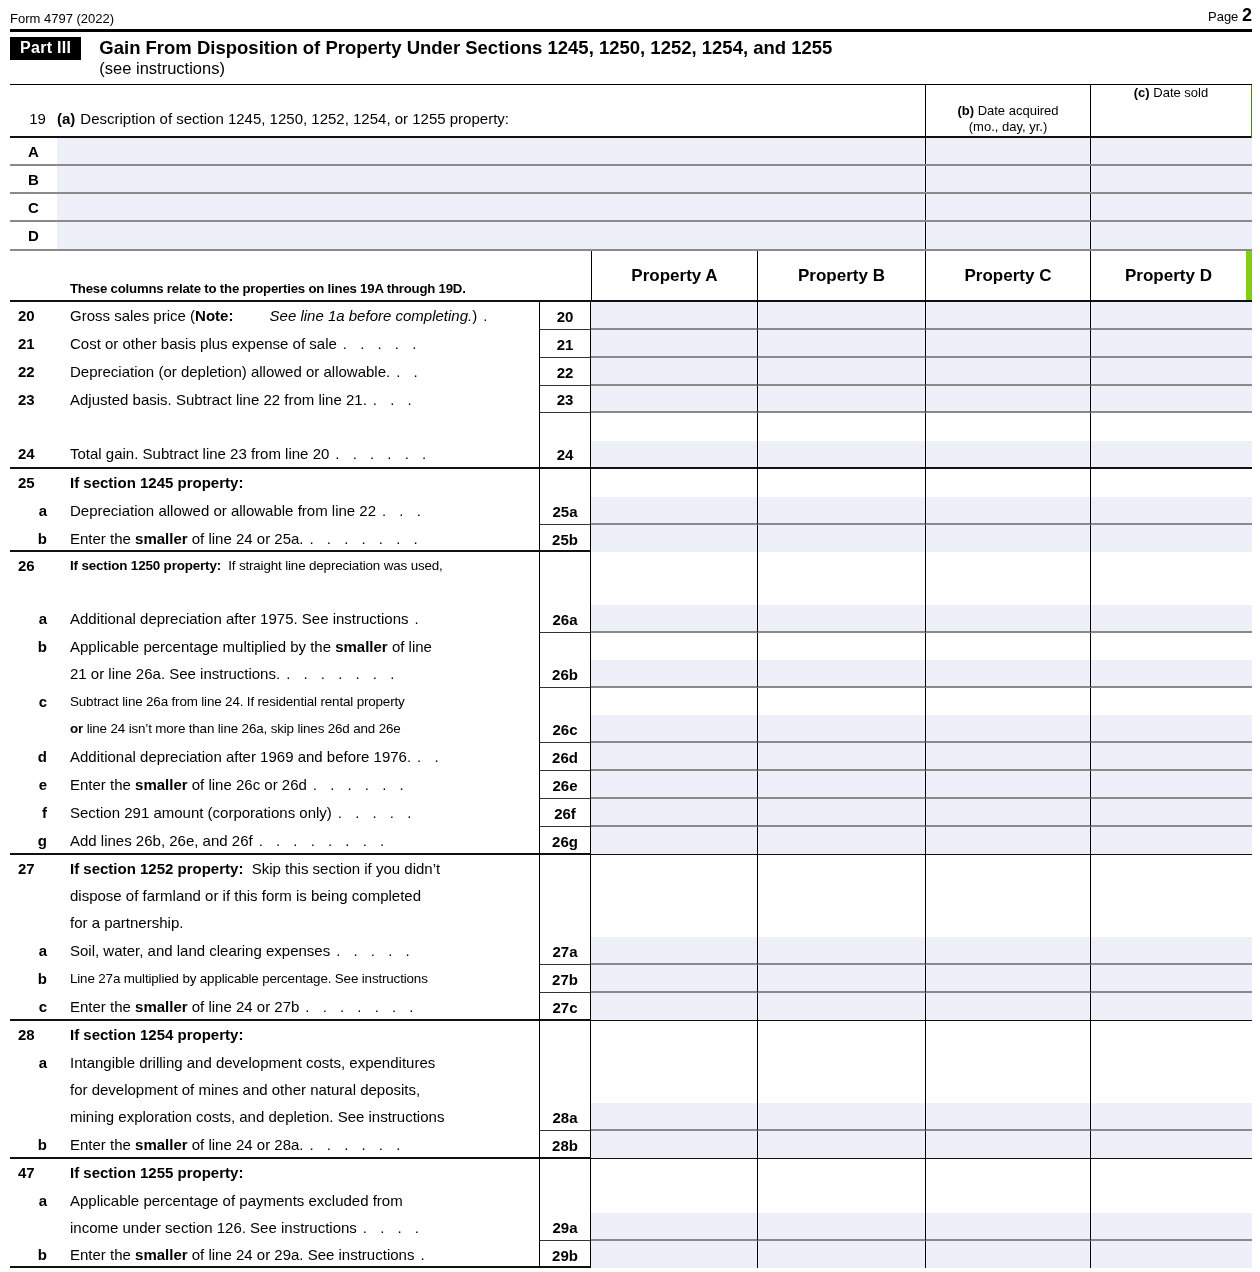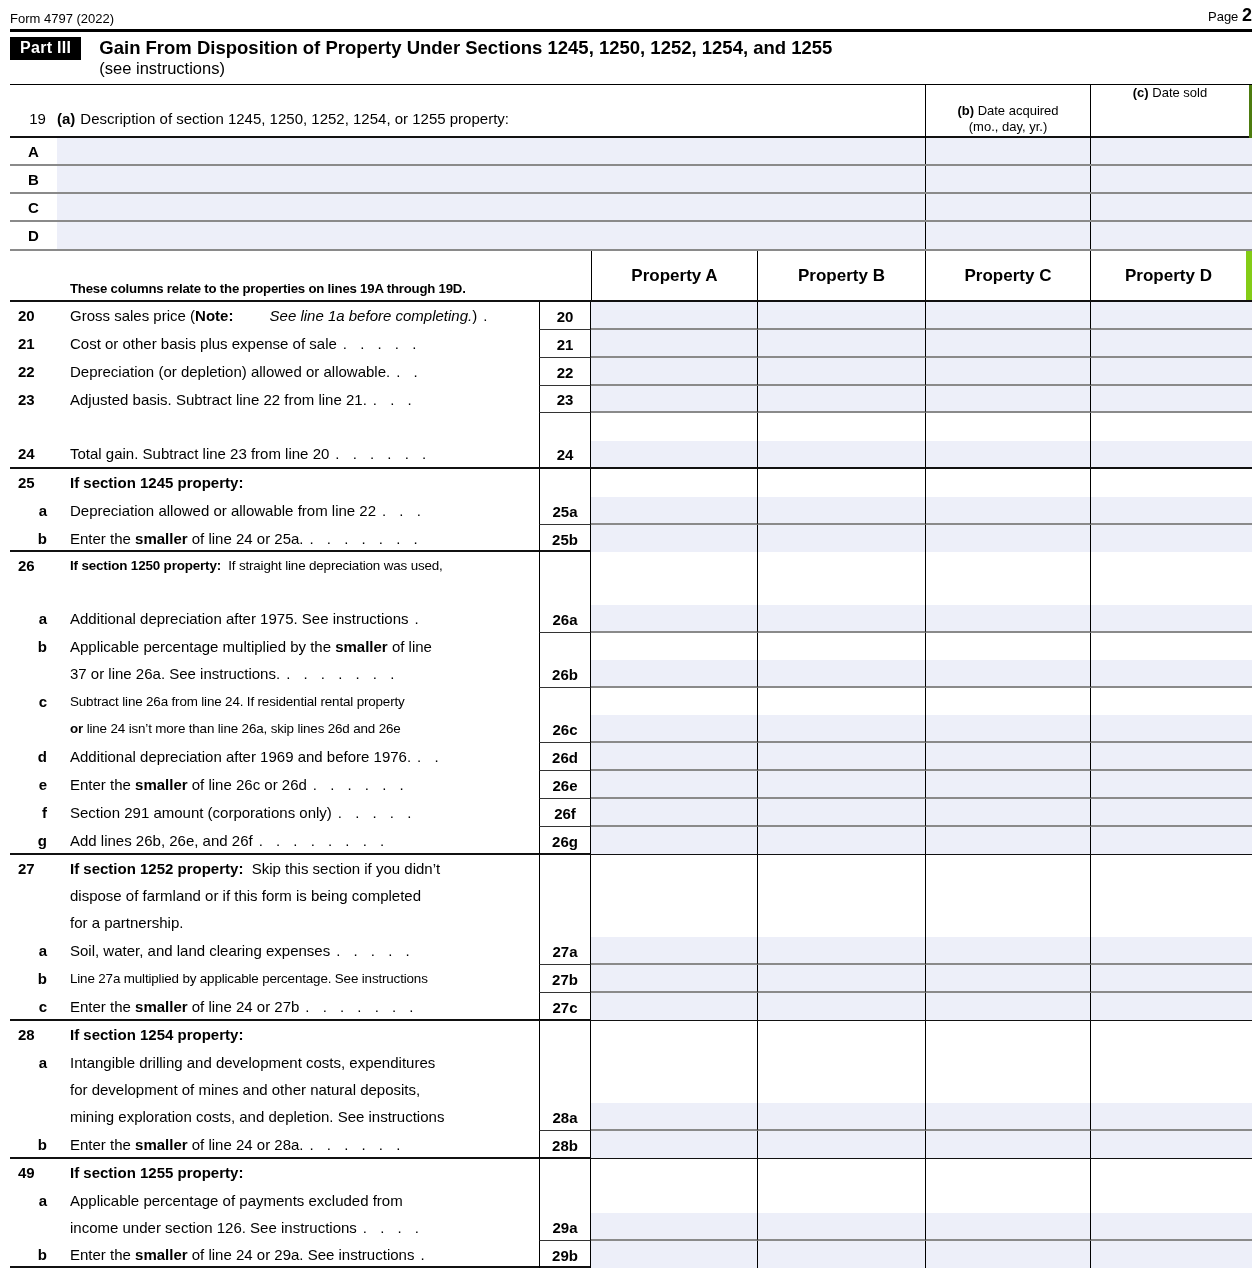--- a/index.html
+++ b/index.html
@@ -25,21 +25,21 @@
   
   .t19head{display:grid;grid-template-columns:915px 165px 162px;height:54px;
            border-top:1.5px solid #000;border-bottom:2.5px solid #111;
            box-sizing:border-box;margin-top:3px;}
   .t19label{display:flex;align-items:center;font-size:15px;}
   .t19label .lnum{font-weight:normal;width:39px;padding-left:8px;text-align:center;}
   .t19label .pfx{font-weight:bold;margin-right:5px;}
   .dhdr{border-left:1px solid #000;display:flex;flex-direction:column;
         justify-content:center;text-align:center;font-size:13px;line-height:16px;
         box-sizing:border-box;}
-  .dhdr.br{border-right:3px solid #4d7c0f;gap:35px;}
+  .dhdr.br{border-right:1px solid #4d7c0f;gap:35px;}
   .dhdr .pfx{font-weight:bold;}
   .t19row{display:grid;grid-template-columns:47px 868px 165px 162px;height:28px;
           border-bottom:2px solid #8a8a8a;box-sizing:border-box;}
   .t19letter{display:flex;align-items:center;justify-content:center;
              font-weight:bold;font-size:15px;}
   .sh{background:#edeff9;}
   .blk{border-left:1px solid #000;box-sizing:border-box;}
 
   
   .mhead{display:grid;grid-template-columns:581px 166px 168px 165px 162px;
@@ -377,21 +377,21 @@
         </div>
       </div>
       <div class="lrow" style="height: 55px;">
         <div class="cnum">
           <div class="nwrap">
             <span class="s">b</span>
           </div>
         </div>
         <div class="ctxt">
           <div class="lbl-line"><span>Applicable percentage multiplied by the </span><span class="b">smaller</span><span> of line</span></div>
-          <div class="lbl-line"><span>37 or line 26a. See instructions.</span><span class="dots">. . . . . . .</span></div>
+          <div class="lbl-line"><span>21 or line 26a. See instructions.</span><span class="dots">. . . . . . .</span></div>
         </div>
         <div class="cbox bb">
           <span class="bn">26b</span>
         </div>
         <div class="cval bb">
           <div class="shade" style="height: 26px;"></div>
         </div>
         <div class="cval bl bb">
           <div class="shade" style="height: 26px;"></div>
         </div>
@@ -683,21 +683,21 @@
         <div class="cval bl">
           <div class="shade" style="height: 100%;"></div>
         </div>
         <div class="cval bl">
           <div class="shade" style="height: 100%;"></div>
         </div>
       </div>
       <div class="lrow" style="height: 28px;">
         <div class="cnum">
           <div class="nwrap">
-            <span class="n">49</span>
+            <span class="n">47</span>
           </div>
         </div>
         <div class="ctxt">
           <div class="lbl-line"><span class="b">If section 1255 property:</span></div>
         </div>
         <div class="cbox"></div>
         <div class="cval"></div>
         <div class="cval bl"></div>
         <div class="cval bl"></div>
         <div class="cval bl"></div>

